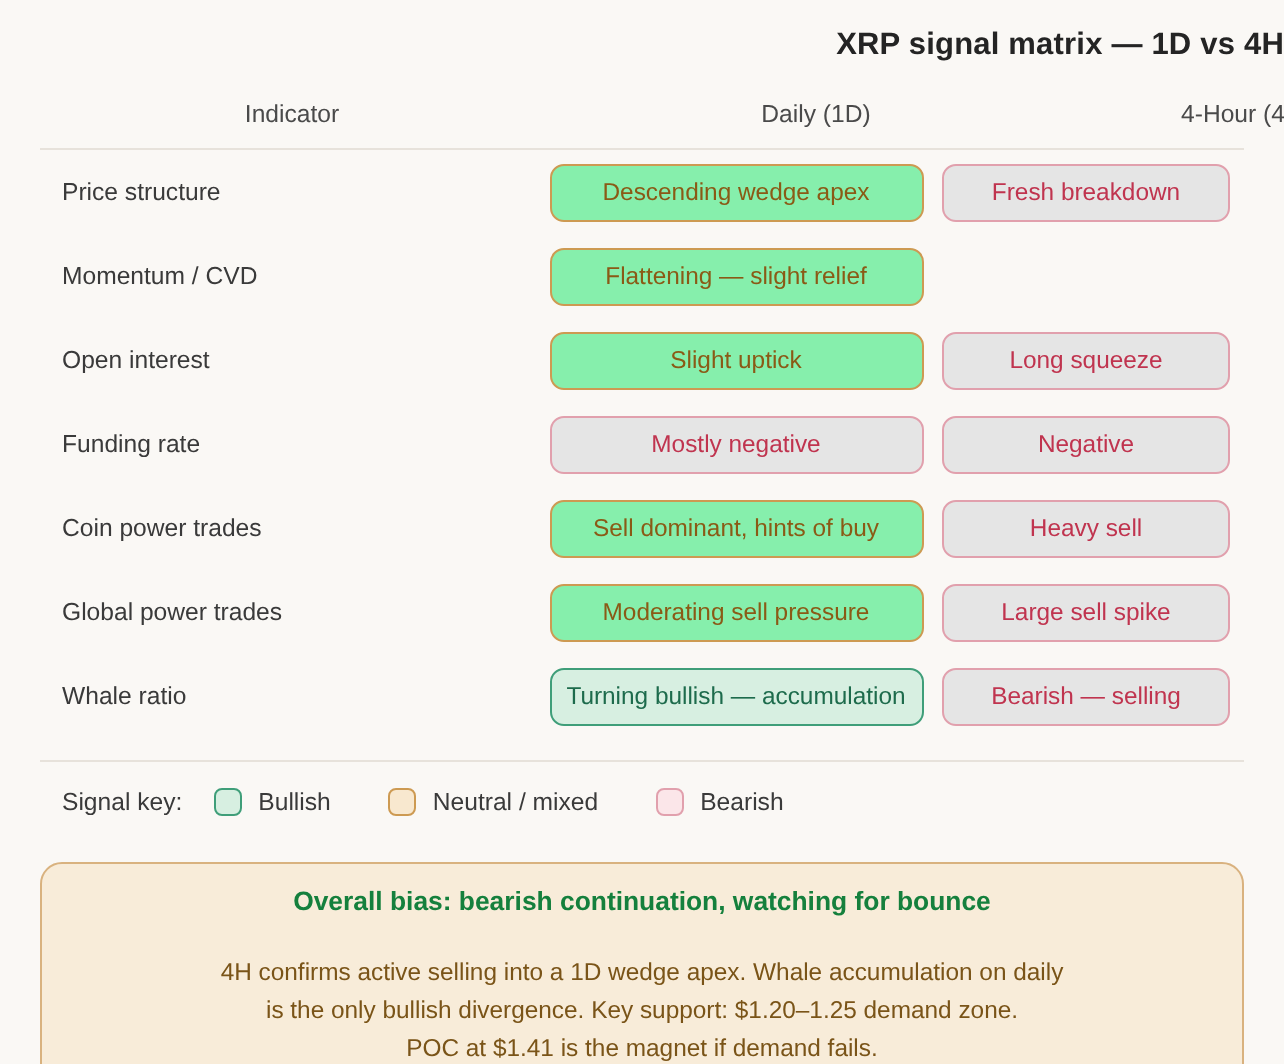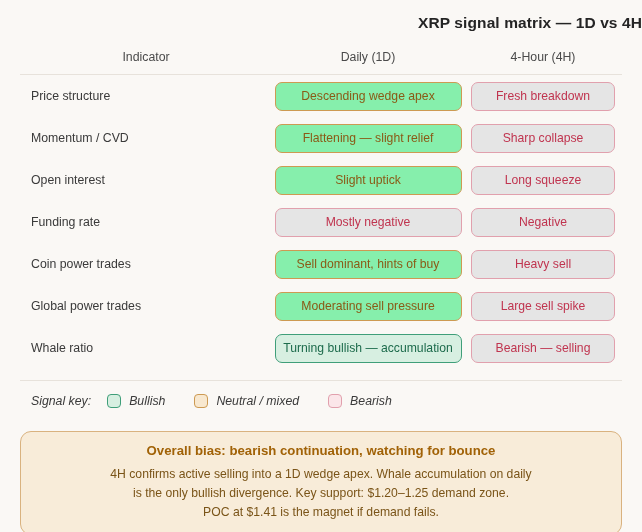--- a/index.html
+++ b/index.html
@@ -37,20 +37,21 @@
     padding: 0 20px;
     box-sizing: border-box;
   }
   .mrow {
     display: flex;
     align-items: center;
     height: 42px;
   }
   .mrow.header {
     height: 26px;
+    gap: 40px;
   }
   .col-ind {
     width: 252px;
     flex: 0 0 252px;
     box-sizing: border-box;
     padding-left: 11px;
     font-size: 12.3px;
     color: #3a3a3a;
   }
   .col-daily {
@@ -120,21 +121,20 @@
     height: 1px;
     background: #e7e2db;
     margin: 11px 20px 0 20px;
   }
   .legend {
     display: flex;
     align-items: flex-start;
     padding: 13px 16px 0 31px;
     font-size: 12.3px;
     color: #3a3a3a;
-    font-style: italic;
   }
   .legend-label {
     margin-right: 16px;
   }
   .legend-item {
     display: flex;
     align-items: center;
     margin-right: 29px;
   }
   .swatch {
@@ -167,22 +167,22 @@
     box-sizing: border-box;
     background: #f8ecd9;
     border: 1px solid #d9b27f;
     border-radius: 11px;
     padding: 11px 16px 12px 16px;
     text-align: center;
   }
   .summary-head {
     font-size: 13.2px;
     font-weight: bold;
-    color: #a16207;
-    margin-bottom: 7px;
+    color: #15803d;
+    margin-bottom: 19px;
   }
   .summary-line {
     font-size: 12.2px;
     color: #7a5418;
     line-height: 19px;
   }
 </style>
 </head>
 <body>
 
@@ -207,23 +207,20 @@
         </div>
         <div class="col-h4">
           <div class="pill h4 bearish">Fresh breakdown</div>
         </div>
       </div>
       <div class="mrow">
         <div class="col-ind">Momentum / CVD</div>
         <div class="col-daily">
           <div class="pill daily neutral">Flattening — slight relief</div>
         </div>
-        <div class="col-h4">
-          <div class="pill h4 bearish">Sharp collapse</div>
-        </div>
       </div>
       <div class="mrow">
         <div class="col-ind">Open interest</div>
         <div class="col-daily">
           <div class="pill daily neutral">Slight uptick</div>
         </div>
         <div class="col-h4">
           <div class="pill h4 bearish">Long squeeze</div>
         </div>
       </div>

